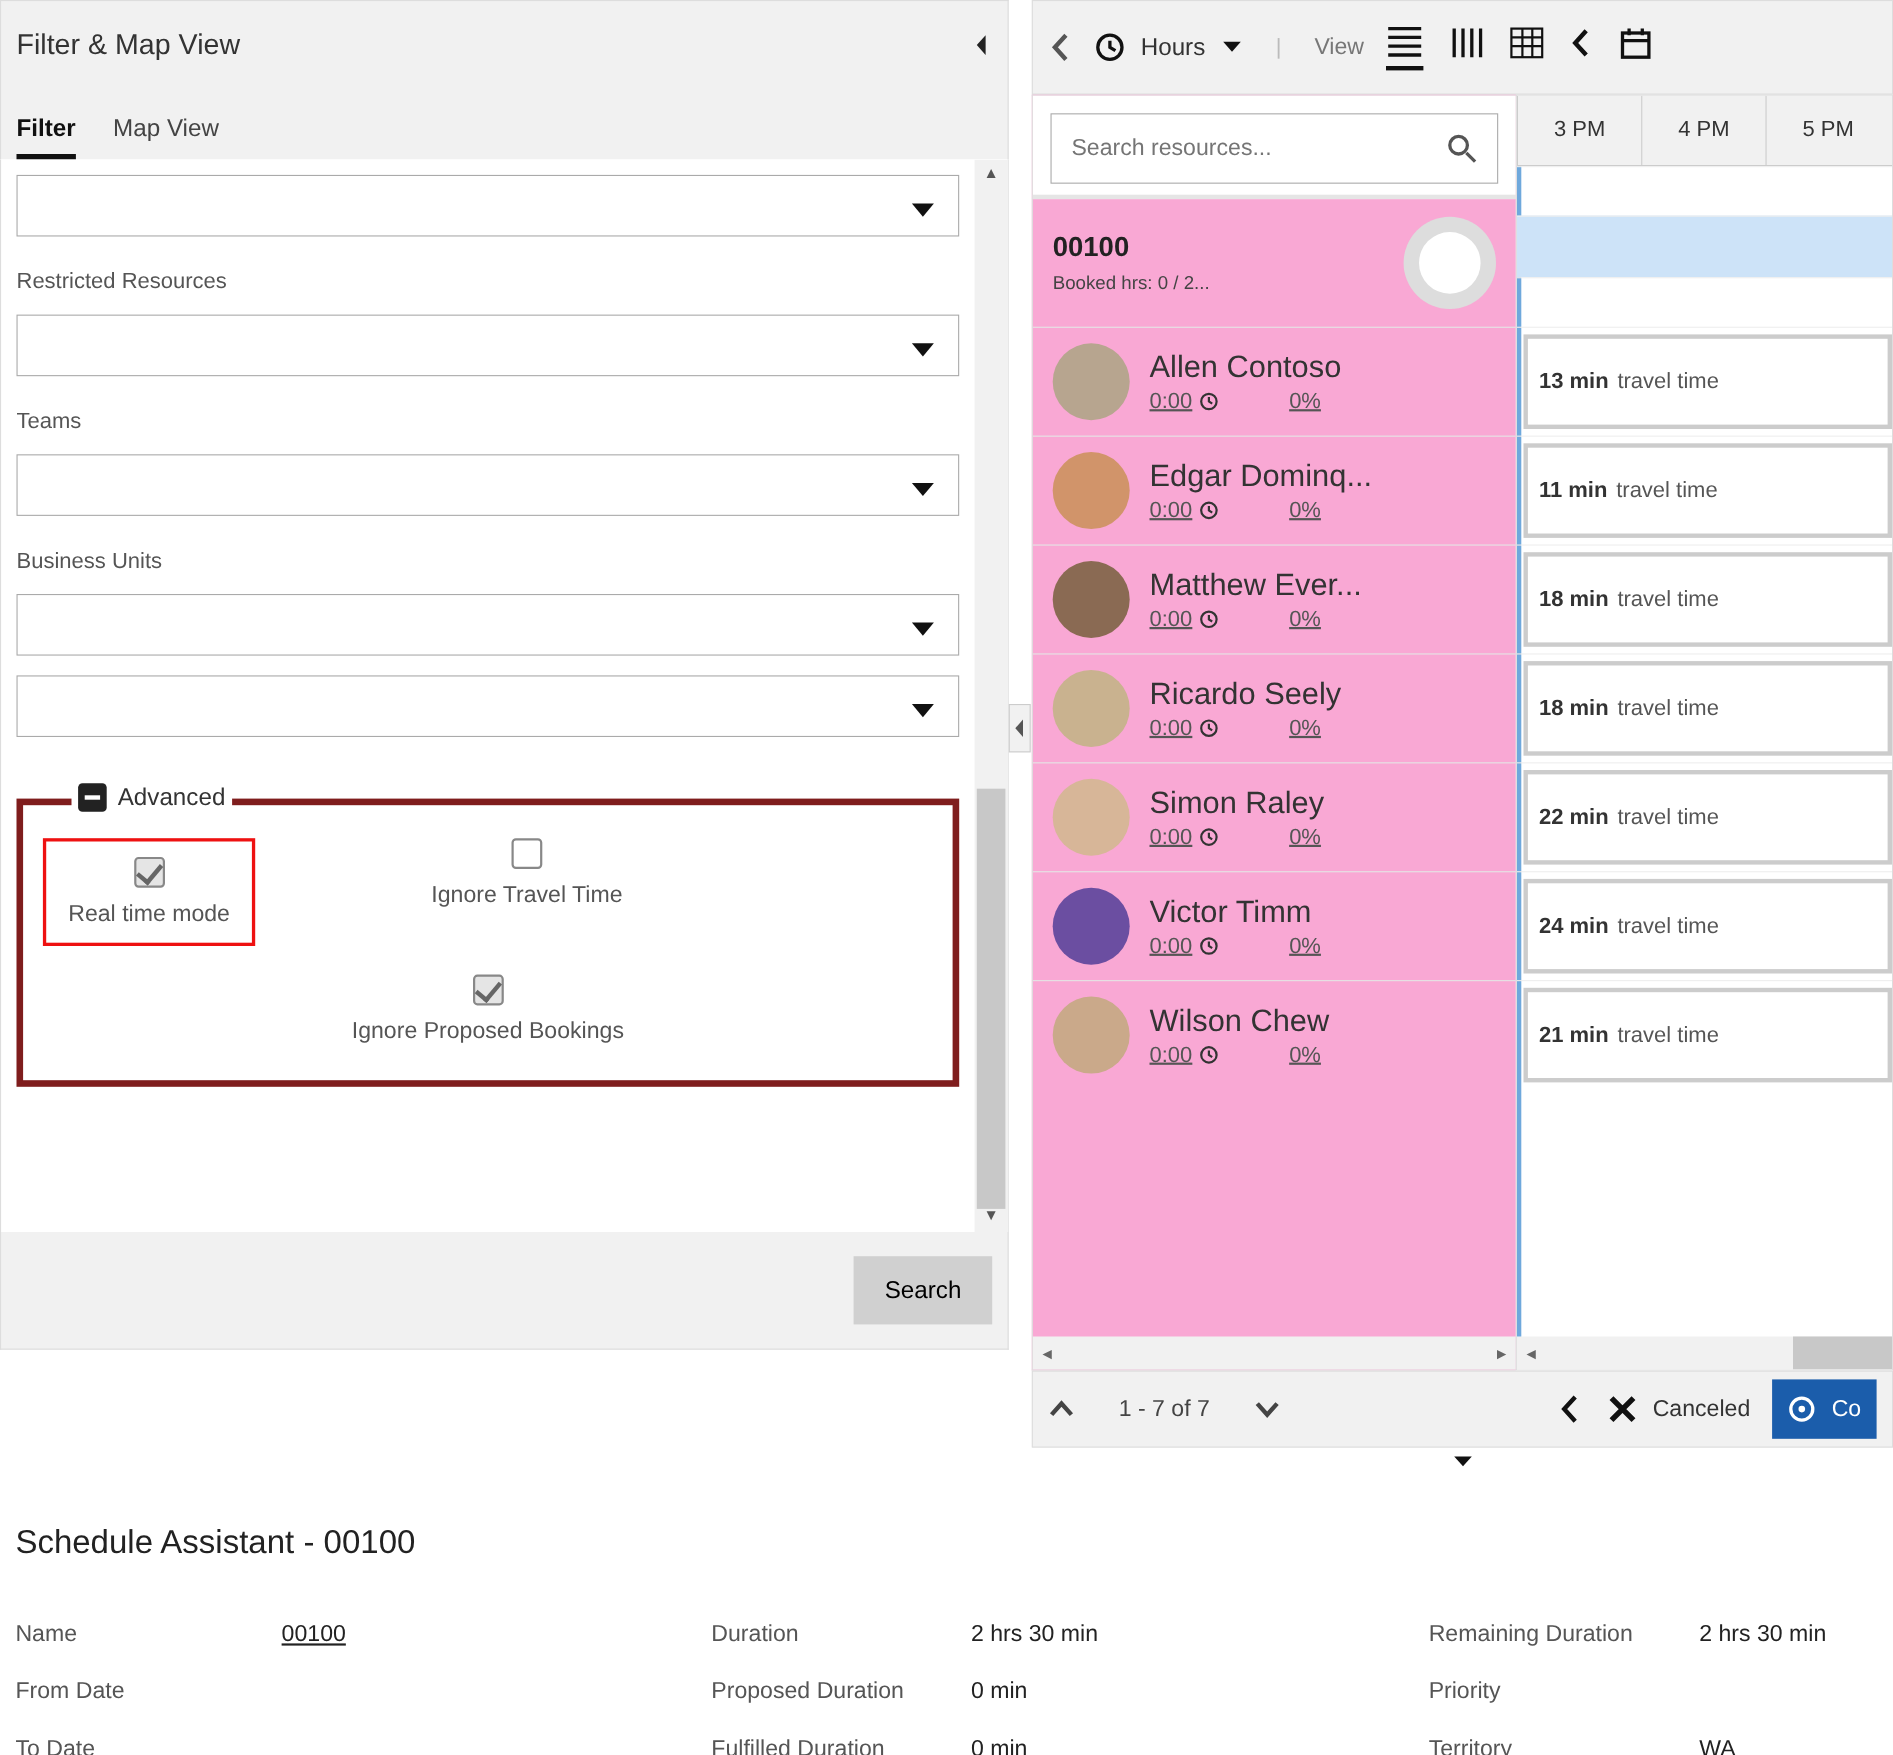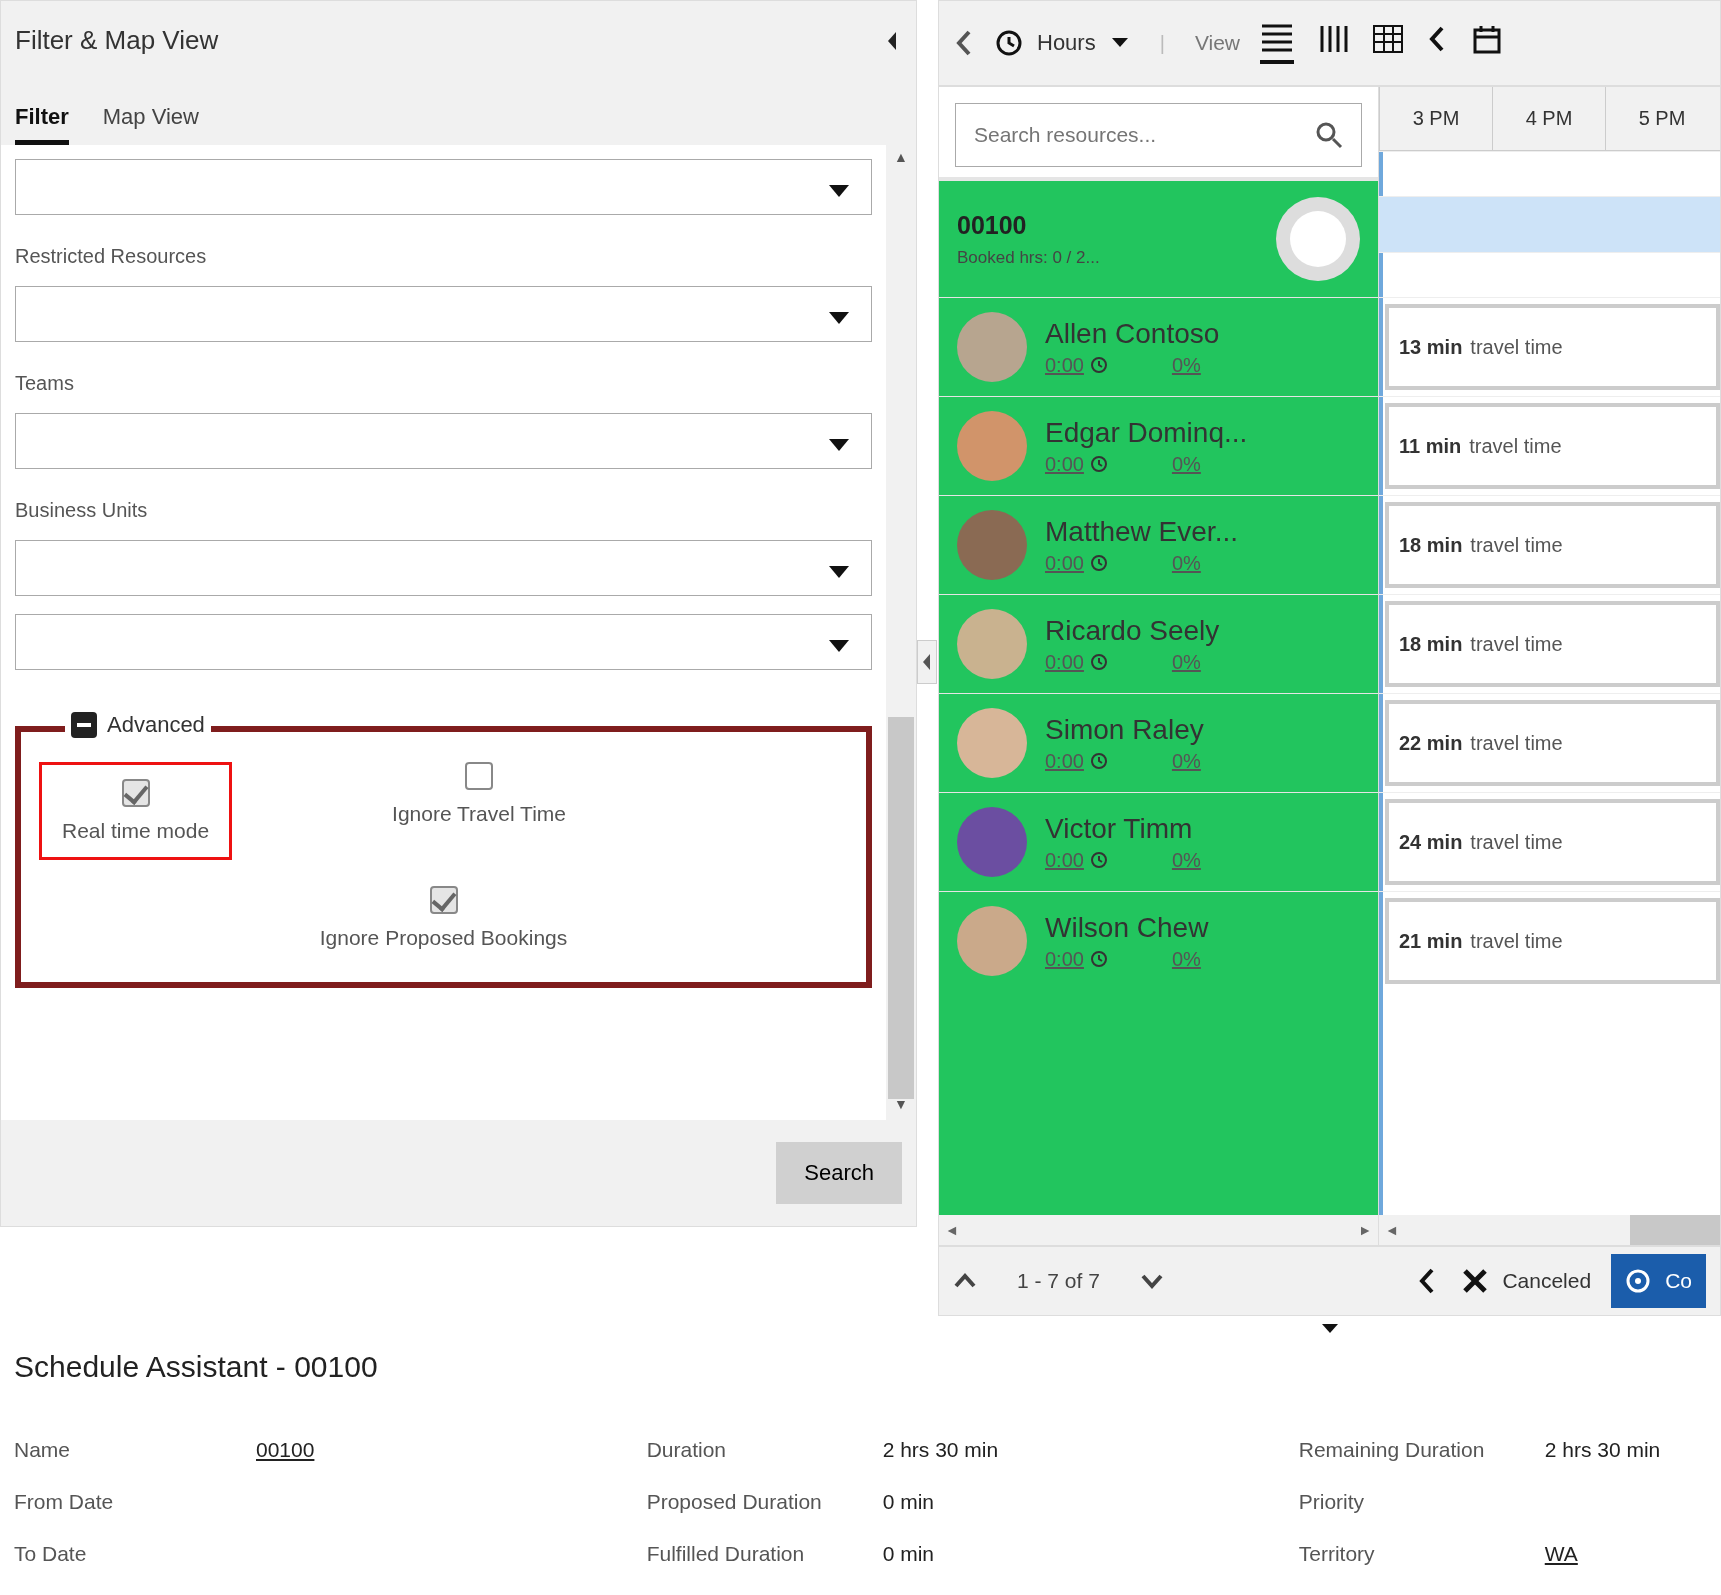--- a/index.html
+++ b/index.html
@@ -41,21 +41,21 @@
   .right-panel{ position:absolute; left:938px; top:0; width:783px; height:1316px;}
   .rp-toolbar{ height:86px; background:#f1f1f1; border:1px solid #ddd; display:flex; align-items:center; padding:0 16px; gap:20px;}
   .rp-toolbar .sep{ color:#bbb; font-size:20px; padding:0 10px;}
   .ic-btn{ color:#222; display:flex; align-items:center; justify-content:center;}
   .rp-tb-hours{ display:flex; align-items:center; gap:14px; font-size:22px;}
   .view-lbl{ font-size:21px; color:#777;}
   .view-icons{ display:flex; gap:24px; align-items:center;}
   .view-icons .vic{ padding-bottom:8px;}
   .view-icons .vic.active{ border-bottom:4px solid #111;}
   .rp-main{ position:absolute; top:86px; left:0; right:0; bottom:70px; display:flex;}
-  .res-col{ width:440px; background:#22c55e; border:1px solid #ddd; border-right:none; display:flex; flex-direction:column;}
+  .res-col{ width:440px; background:#f9a8d4; border:1px solid #ddd; border-right:none; display:flex; flex-direction:column;}
   .res-search-wrap{ padding:16px 16px 10px 16px; background:#fff; border-bottom:4px solid #e5e5e5;}
   .res-search{ height:64px; border:1px solid #aaa; display:flex; align-items:center; padding:0 18px; color:#888;}
   .res-search input{ flex:1; border:none; font-size:21px; outline:none;}
   .res-header{ padding:16px 18px; display:flex; align-items:center; justify-content:space-between;}
   .res-header .rh-t{ font-size:25px; font-weight:bold; color:#222;}
   .res-header .rh-s{ font-size:17px; color:#444; margin-top:8px;}
   .res-header .avatar{ width:84px; height:84px; border-radius:50%; background:#ddd; display:flex; align-items:center; justify-content:center;}
   .res-header .avatar .inner{ width:56px; height:56px; border-radius:50%; background:#fff;}
   .res-list{ flex:1;}
   .res-item{ height:99px; border-top:1px solid #e5e5e5; display:flex; align-items:center; gap:18px; padding:0 18px;}
@@ -82,21 +82,21 @@
   .leg-item{ display:flex; align-items:center; gap:10px; font-size:21px;}
   .leg-item .lic{ width:34px; height:34px; display:flex; align-items:center; justify-content:center;}
   .leg-blue{ background:#1b5dab; color:#fff; padding:10px 14px 10px 10px;}
   .rp-expand-tab{ position:absolute; left:50%; bottom:-24px; transform:translateX(-50%); width:44px; height:22px; display:flex; align-items:center; justify-content:center;}
 
   
   .splitter-notch{ position:absolute; left:917px; top:640px; width:20px; height:44px; background:#f1f1f1; border:1px solid #ccc; display:flex; align-items:center; justify-content:center;}
 
   
   .details{ position:absolute; left:0px; top:1350px; right:0; padding:0 14px;}
-  .details h2{ font-size:30px; font-weight:400; color:#222; margin-bottom:40px;}
+  .details h2{ font-size:30px; font-weight:400; color:#222; margin-bottom:40px;margin-top:36px;}
   .details-grid{ display:flex; gap:30px;}
   .dcol{ }
   .dcol.c1{ width:620px;}
   .dcol.c2{ width:640px;}
   .dcol.c3{ width:420px;}
   .drow{ display:flex; align-items:center; height:52px; font-size:21px;}
   .drow .lbl{ color:#555;}
   .c1 .lbl{ width:242px;} .c2 .lbl{ width:236px;} .c3 .lbl{ width:246px;}
   .drow .val{ color:#222;}
   .link{ color:#1b5dab; text-decoration:underline; cursor:pointer;}

